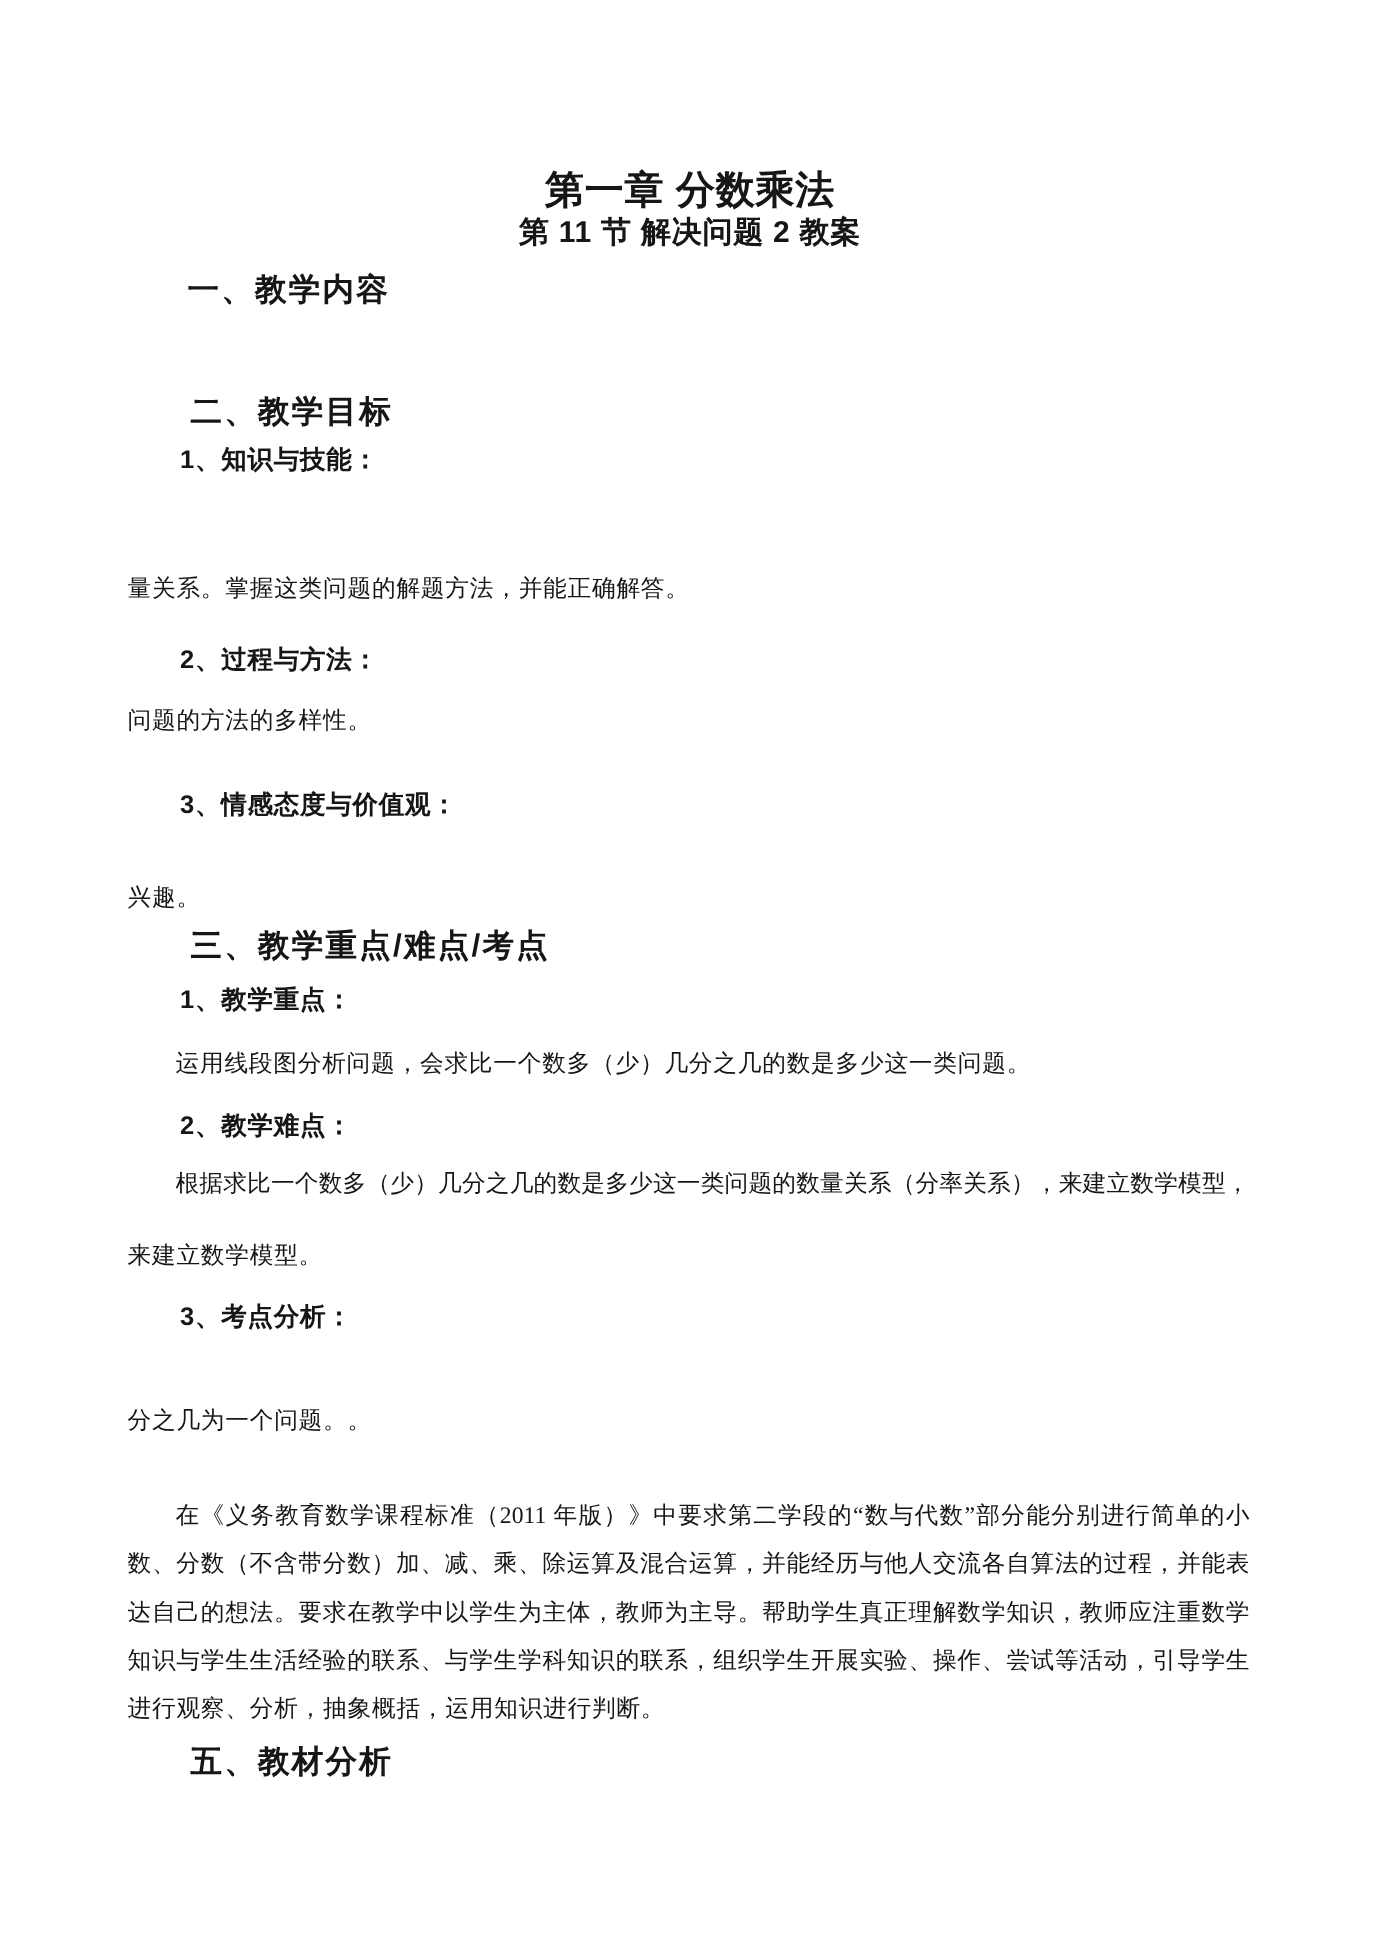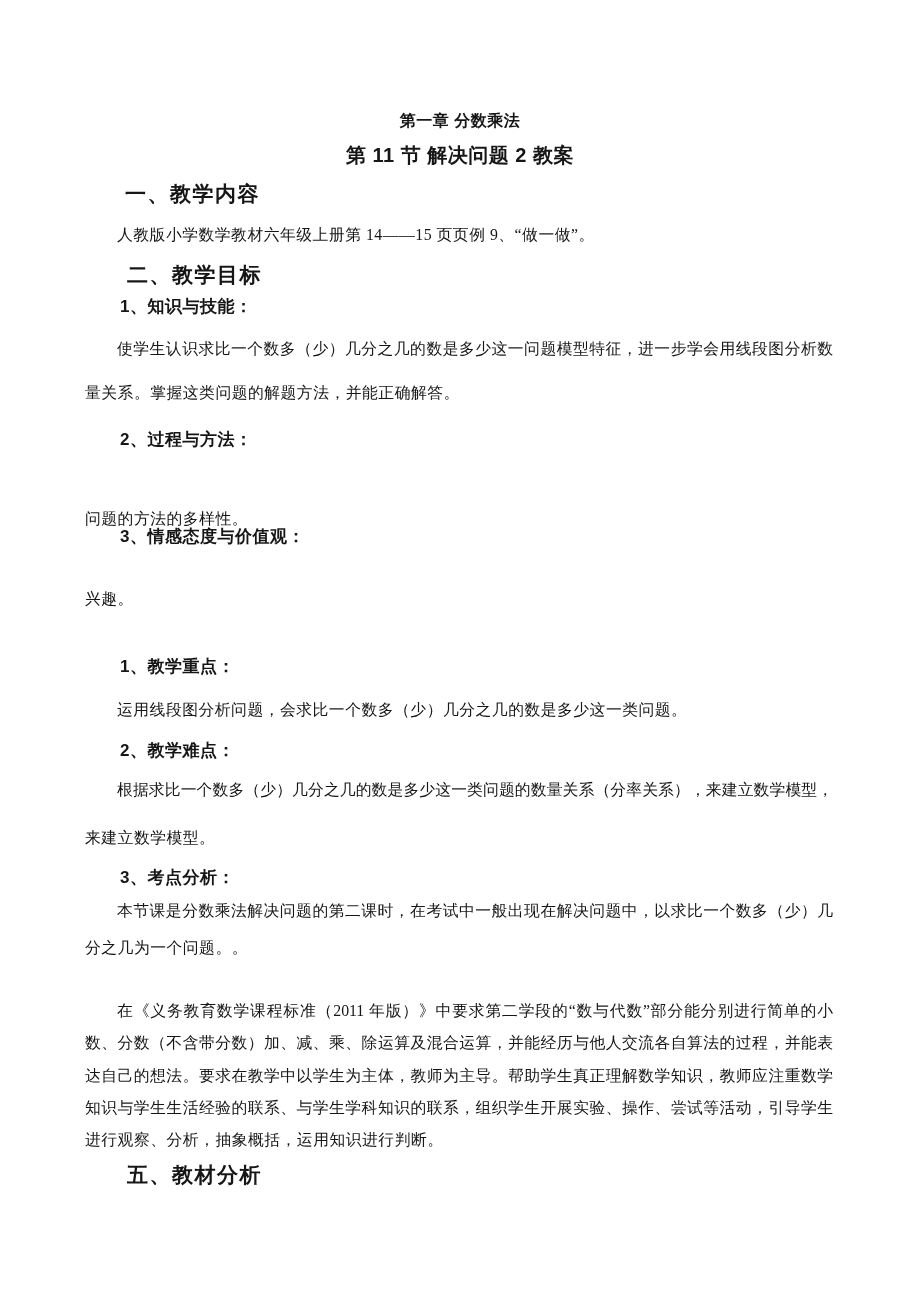--- a/index.html
+++ b/index.html
@@ -21,21 +21,21 @@
     white-space: nowrap;
     line-height: 1.15;
   }
   
   .t-title {
     left: 0;
     width: 920px;
     text-align: center;
     font-family: "Liberation Sans", sans-serif;
     font-weight: bold;
-    font-size: 16px;
+    font-size: 26px;
     letter-spacing: 0.5px;
   }
   .t-sub {
     left: 0;
     width: 920px;
     text-align: center;
     font-family: "Liberation Sans", sans-serif;
     font-weight: bold;
     font-size: 20px;
     letter-spacing: 0.5px;
@@ -82,44 +82,42 @@
 </style>
 </head>
 <body>
 
 <div class="page">
 
   <div class="ln t-title" style="top:112px">第一章 分数乘法</div>
   <div class="ln t-sub" style="top:144px">第 11 节 解决问题 2 教案</div>
 
   <div class="ln h1" style="top:182px;left:125px">一、教学内容</div>
-  <div class="ln body" style="top:226px;left:117px">人教版小学数学教材六年级上册第 14——15 页页例 9、“做一做”。</div>
 
   <div class="ln h1" style="top:263px;left:127px">二、教学目标</div>
 
   <div class="ln h2" style="top:297px;left:120px">1、知识与技能：</div>
-  <div class="ln body jf" style="top:340px;left:117px">使学生认识求比一个数多（少）几分之几的数是多少这一问题模型特征，进一步学会用线段图分析数</div>
   <div class="ln body" style="top:384px;left:85px">量关系。掌握这类问题的解题方法，并能正确解答。</div>
 
   <div class="ln h2" style="top:430px;left:120px">2、过程与方法：</div>
-  <div class="ln body" style="top:510px;left:85px">问题的方法的多样性。</div>
+  <div class="ln body" style="top:472px;left:85px">问题的方法的多样性。</div>
 
   <div class="ln h2" style="top:527px;left:120px">3、情感态度与价值观：</div>
   <div class="ln body" style="top:590px;left:85px">兴趣。</div>
 
+  <div class="ln h1" style="top:619px;left:127px">三、教学重点/难点/考点</div>
 
   <div class="ln h2" style="top:657px;left:120px">1、教学重点：</div>
   <div class="ln body" style="top:701px;left:117px">运用线段图分析问题，会求比一个数多（少）几分之几的数是多少这一类问题。</div>
 
   <div class="ln h2" style="top:741px;left:120px">2、教学难点：</div>
   <div class="ln body jf" style="top:781px;left:117px">根据求比一个数多（少）几分之几的数是多少这一类问题的数量关系（分率关系），来建立数学模型，</div>
   <div class="ln body" style="top:829px;left:85px">来建立数学模型。</div>
 
   <div class="ln h2" style="top:868px;left:120px">3、考点分析：</div>
-  <div class="ln body jf" style="top:902px;left:117px">本节课是分数乘法解决问题的第二课时，在考试中一般出现在解决问题中，以求比一个数多（少）几</div>
   <div class="ln body" style="top:939px;left:85px">分之几为一个问题。。</div>
 
   <div class="ln body jf" style="top:1002px;left:117px">在《义务教育数学课程标准（2011 年版）》中要求第二学段的“数与代数”部分能分别进行简单的小</div>
   <div class="ln body jc" style="top:1034px;left:85px">数、分数（不含带分数）加、减、乘、除运算及混合运算，并能经历与他人交流各自算法的过程，并能表</div>
   <div class="ln body jc" style="top:1067px;left:85px">达自己的想法。要求在教学中以学生为主体，教师为主导。帮助学生真正理解数学知识，教师应注重数学</div>
   <div class="ln body jc" style="top:1099px;left:85px">知识与学生生活经验的联系、与学生学科知识的联系，组织学生开展实验、操作、尝试等活动，引导学生</div>
   <div class="ln body" style="top:1131px;left:85px">进行观察、分析，抽象概括，运用知识进行判断。</div>
 
   <div class="ln h1" style="top:1163px;left:127px">五、教材分析</div>
 

